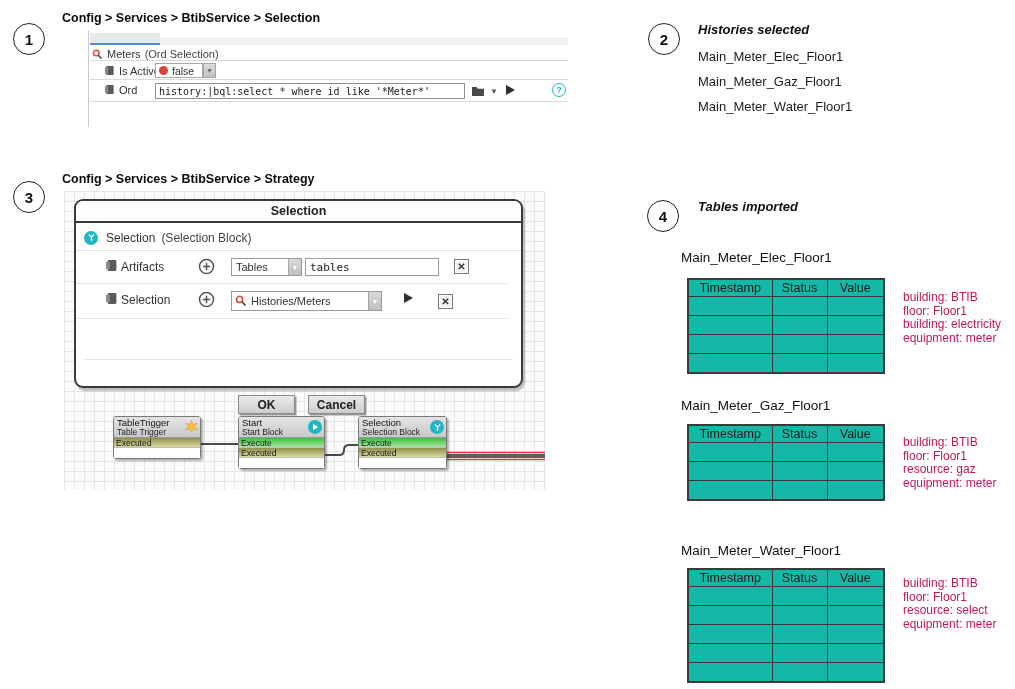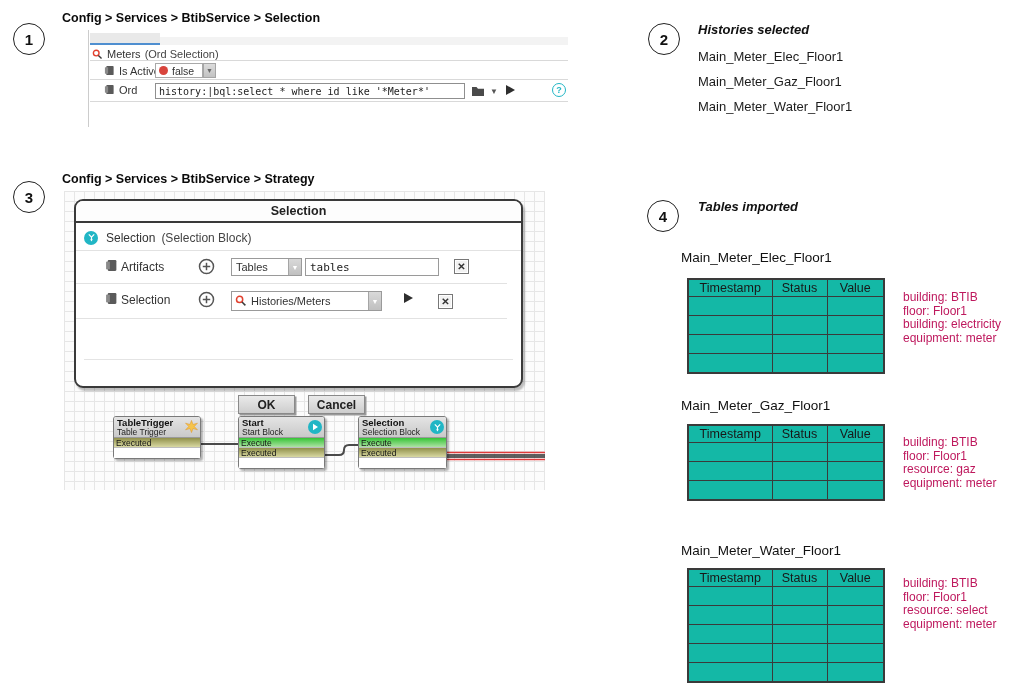--- a/index.html
+++ b/index.html
@@ -73,21 +73,21 @@
   .dlg-sep { position:absolute; left:8px; right:8px; top:158px; border-top:1px solid #e4e4e4; }
   .dlg-btn { position:absolute; top:166px; height:19px; background:linear-gradient(#eaeaea,#cdcdcd);
     border:1px solid #8a8a8a; box-shadow:1.5px 1.5px 0 #9a9a9a; font-weight:700; font-size:12px;
     color:#222; display:flex; align-items:center; justify-content:center; font-family:"Liberation Sans",sans-serif;margin-top:28px; }
 
   
   .blk { position:absolute; border:1px solid #7a7a7a; border-radius:3px; background:#fff;
     box-shadow:2px 2px 2px rgba(0,0,0,.3); }
   .blk-h { height:21px; background:linear-gradient(#e4e4e4,#c9c9c9); border-bottom:1px solid #9a9a9a;
     border-radius:2px 2px 0 0; padding:1px 3px; position:relative; }
-  .blk-t { font-weight:700; font-size:9.5px; line-height:10px; color:#111; }
+  .blk-t { font-weight:400; font-size:9.5px; line-height:10px; color:#111; }
   .blk-s { font-size:8.5px; line-height:9px; color:#222; }
   .blk-icon { position:absolute; right:2px; top:3px; }
   .port { height:10px; font-size:8.5px; line-height:10px; padding-left:2px; color:#151515;
     border-bottom:1px solid #bdbdbd; }
   .port.green { background:linear-gradient(var(--port-green,#35c435),#ade2a3); }
   .port.olive { background:linear-gradient(var(--port-olive,#90904a),#d8d8a2); }
   .port.empty { background:#fff; border-bottom:none; }
   .teal-circ { display:inline-flex; width:14px; height:14px; border-radius:50%;
     background:var(--teal,#21b6c5); align-items:center; justify-content:center; flex:none; }
 

